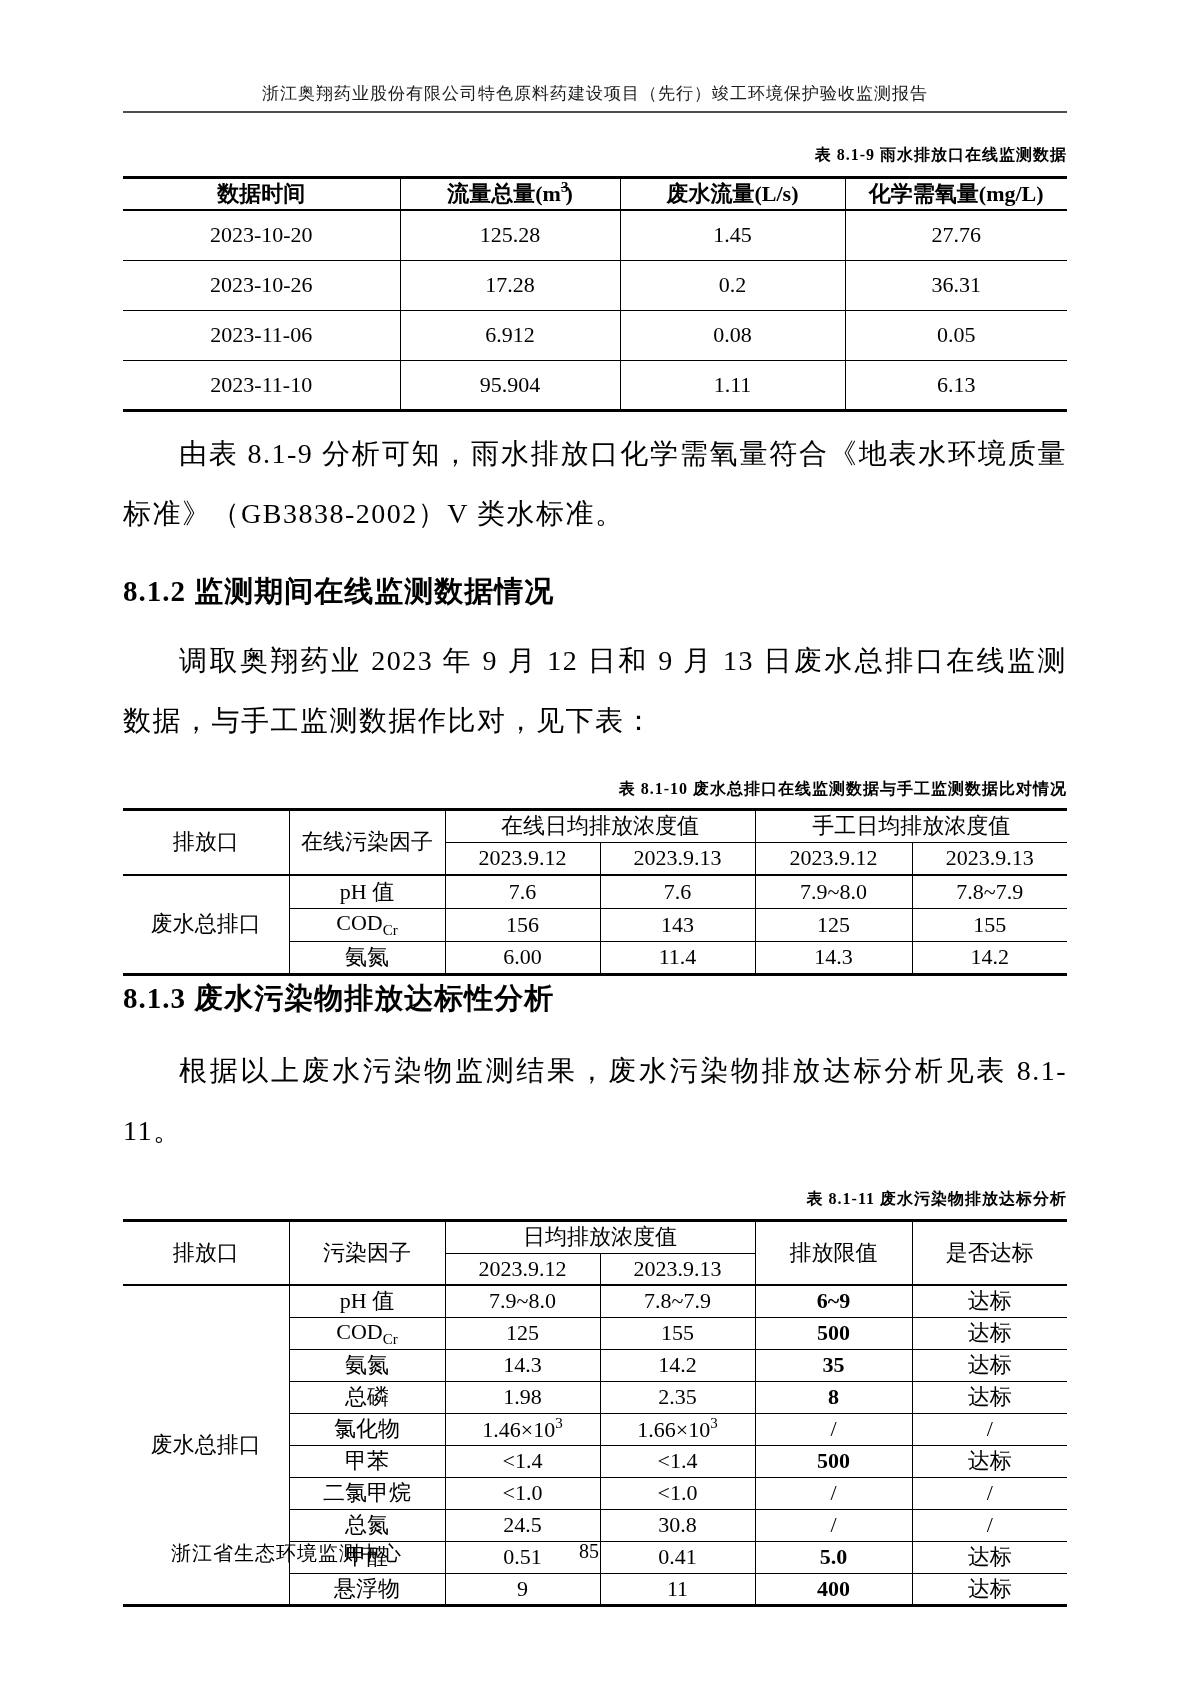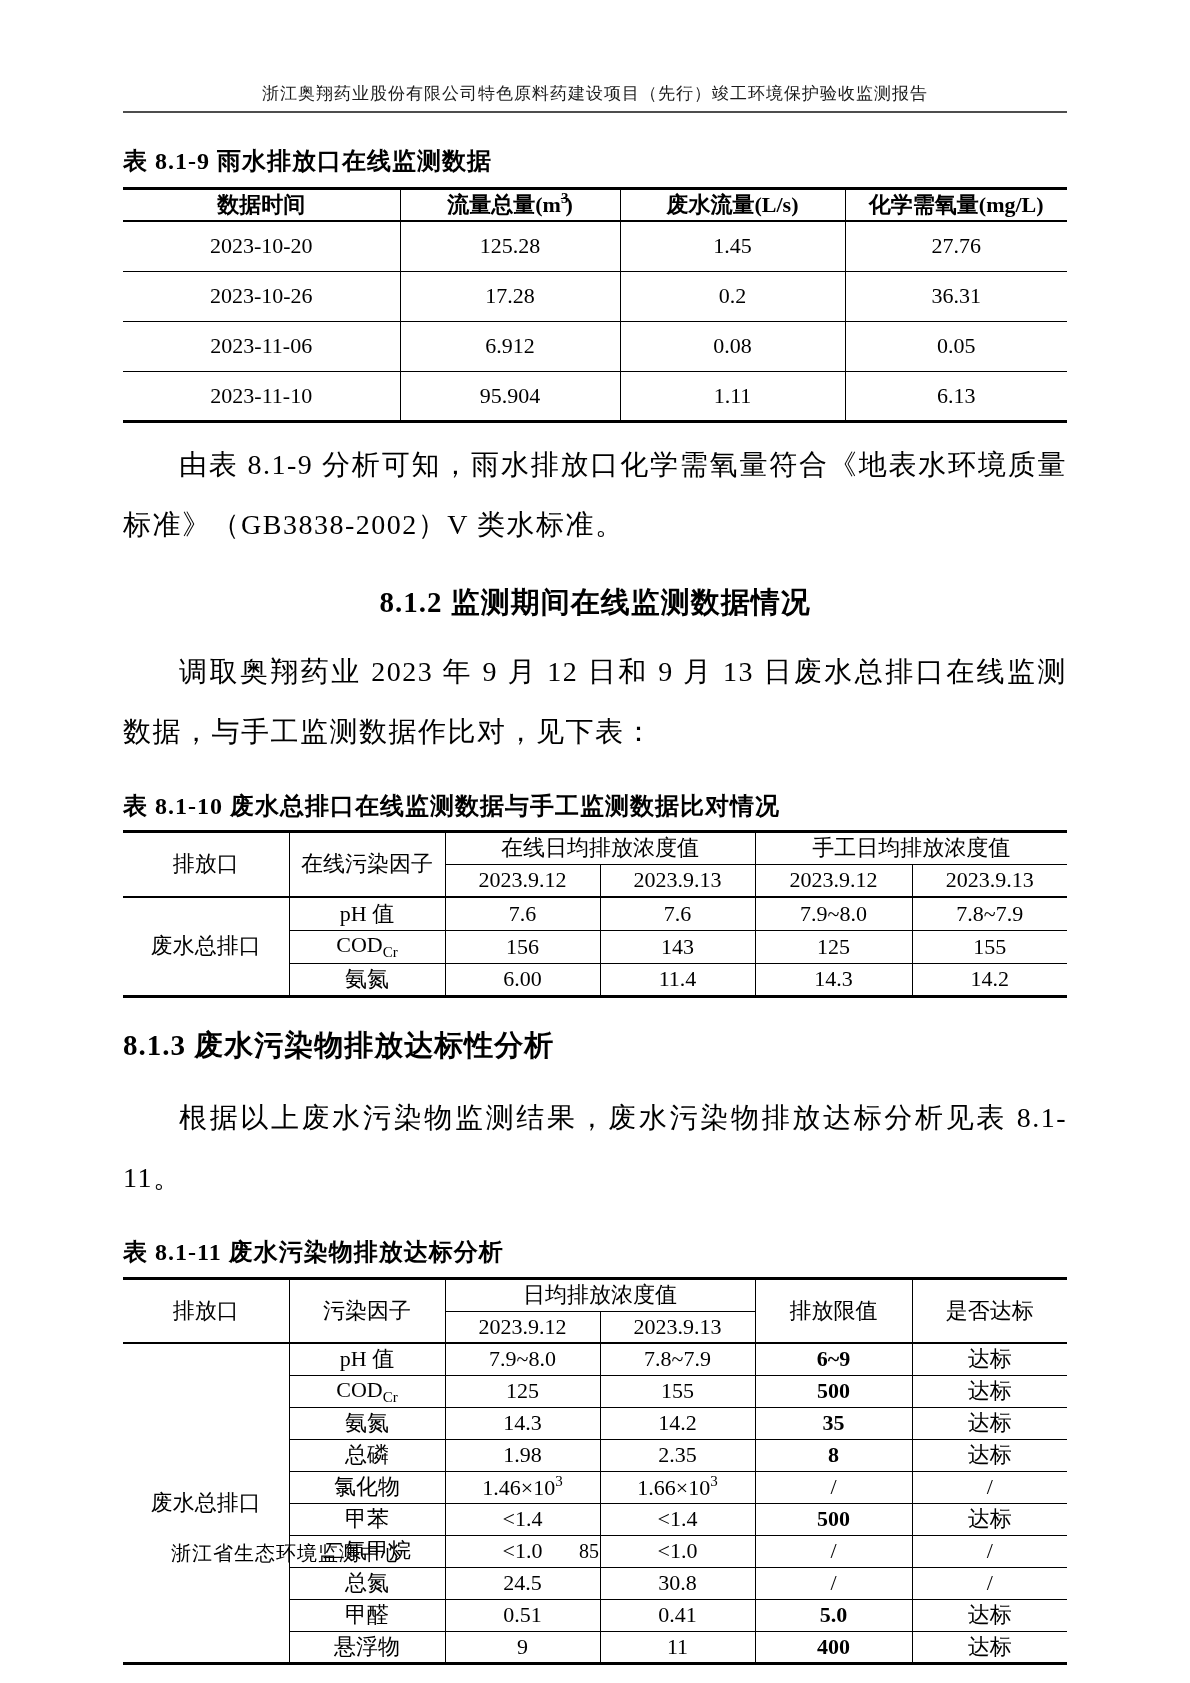--- a/index.html
+++ b/index.html
@@ -12,37 +12,37 @@
   .content { width:944px; margin:0 auto; }
 
   
   .doc-header {
     padding-top:82px; text-align:center;
     font-size:17px; letter-spacing:1px; color:#1a1a1a;
   }
   .doc-header-rule { width:944px; margin:6px auto 0 auto; border-bottom:2.5px solid #4d4d4d; }
 
   
-  .tbl-title { text-align:left; font-weight:bold; font-size:24px; letter-spacing:1px; }
+  .tbl-title { text-align:right; font-weight:bold; font-size:16px; letter-spacing:1px; }
   .title-1 { margin-top:32px; }
   .title-2 { margin-top:16px; }
   .title-3 { margin-top:16px; }
   .unit-note { text-align:right; font-size:22px; margin-top:12px; letter-spacing:0.5px; }
 
   
   .para { font-size:28px; line-height:60px; letter-spacing:1.5px; text-align:justify; }
   .para.indent { text-indent:56px; }
   .para-1 { margin-top:12px; }
   .para-2 { margin-top:21px; }
   .para-3 { margin-top:24px; }
 
   
   .sec-head { font-size:29px; font-weight:bold; letter-spacing:1px; line-height:38px; }
-  .sec-812 { margin-top:14px;text-align:center; }
-  .sec-813 { margin-top:28px; }
+  .sec-812 { margin-top:14px; }
+  .sec-813 { margin-top:3px; }
 
   
   table {
     border-collapse:collapse; table-layout:fixed; width:944px;
     font-size:22px; text-align:center;
     border-top:3px solid #000; border-bottom:3px solid #000;
     margin:0;
   }
   td, th { border:1px solid #000; padding:0; font-weight:normal; vertical-align:middle; }
   tr > *:first-child { border-left:none; }

